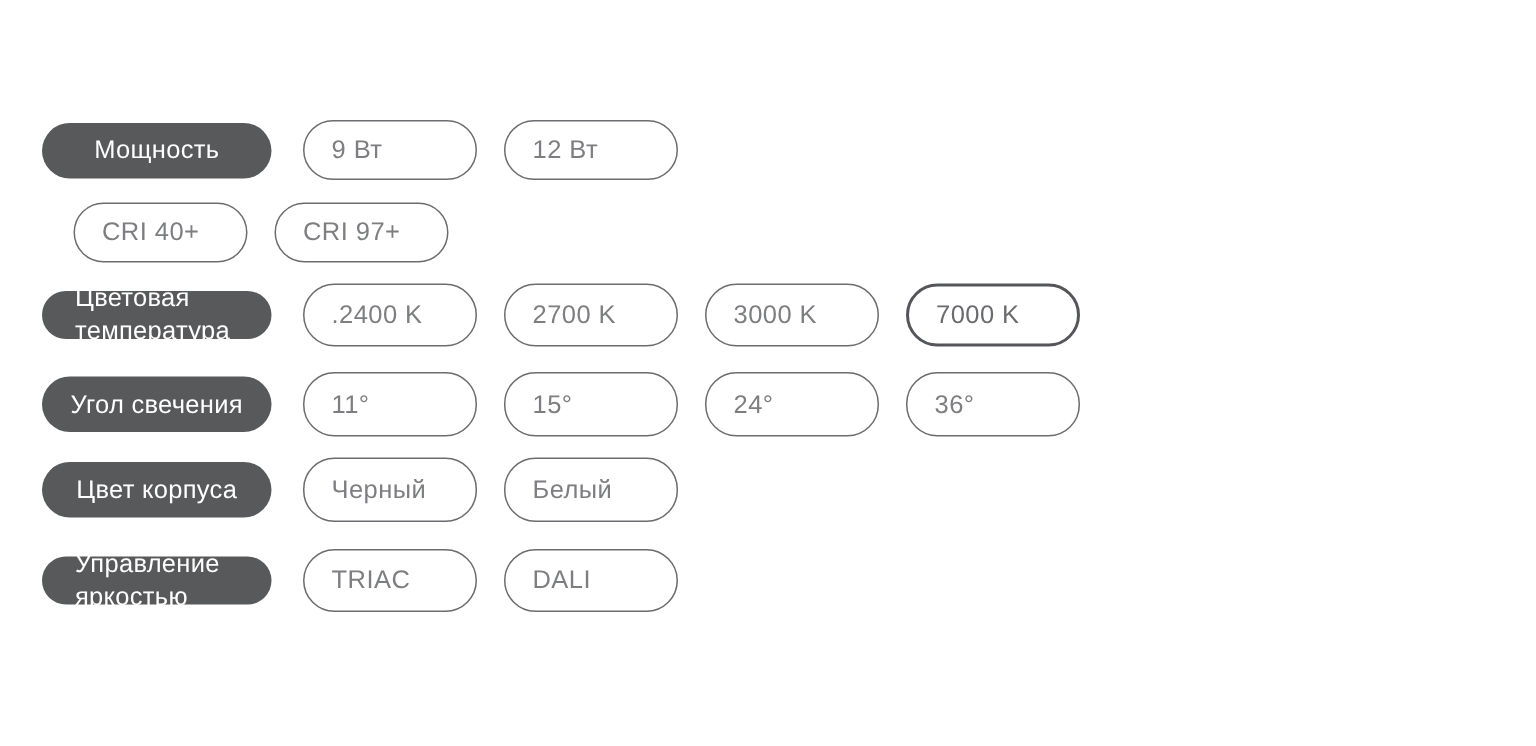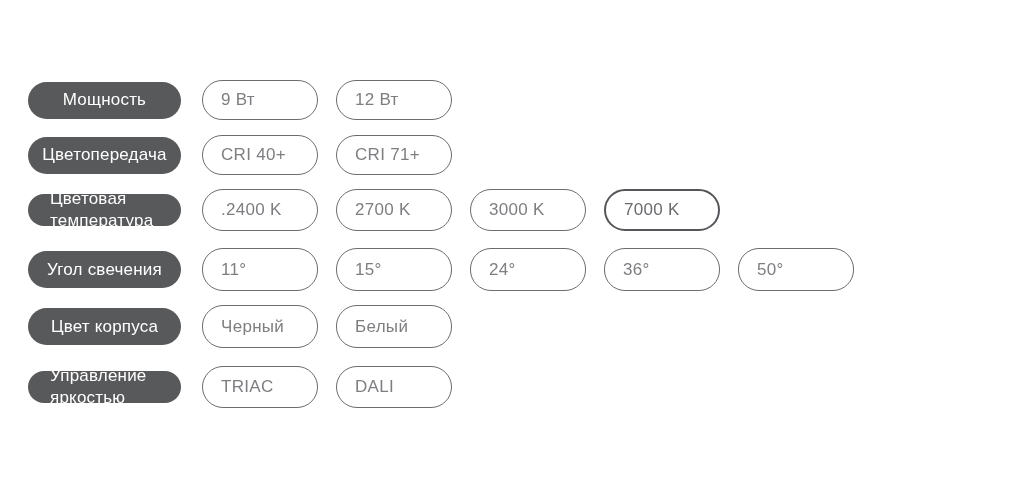--- a/index.html
+++ b/index.html
@@ -81,45 +81,43 @@
 
   <div class="row" style="top:80px">
     <div class="label-pill single">Мощность</div>
     <div class="options">
       <button class="opt h40">9 Вт</button>
       <button class="opt h40">12 Вт</button>
     </div>
   </div>
 
   <div class="row" style="top:135px">
-    <div class="label-pill single">Цветопередача</div>
     <div class="options">
       <button class="opt h40">CRI 40+</button>
-      <button class="opt h40">CRI 71+</button>
+      <button class="opt h40">CRI 97+</button>
     </div>
   </div>
 
   <div class="row" style="top:189px">
     <div class="label-pill tall">Цветовая температура</div>
     <div class="options">
       <button class="opt h42">.2400 K</button>
       <button class="opt h42">2700 K</button>
       <button class="opt h42">3000 K</button>
       <button class="opt h42 emphasized">7000 K</button>
     </div>
   </div>
 
   <div class="row" style="top:248px">
     <div class="label-pill single">Угол свечения</div>
     <div class="options">
       <button class="opt h43">11°</button>
       <button class="opt h43">15°</button>
       <button class="opt h43">24°</button>
       <button class="opt h43">36°</button>
-      <button class="opt h43">50°</button>
     </div>
   </div>
 
   <div class="row" style="top:305px">
     <div class="label-pill single">Цвет корпуса</div>
     <div class="options">
       <button class="opt h43">Черный</button>
       <button class="opt h43">Белый</button>
     </div>
   </div>

